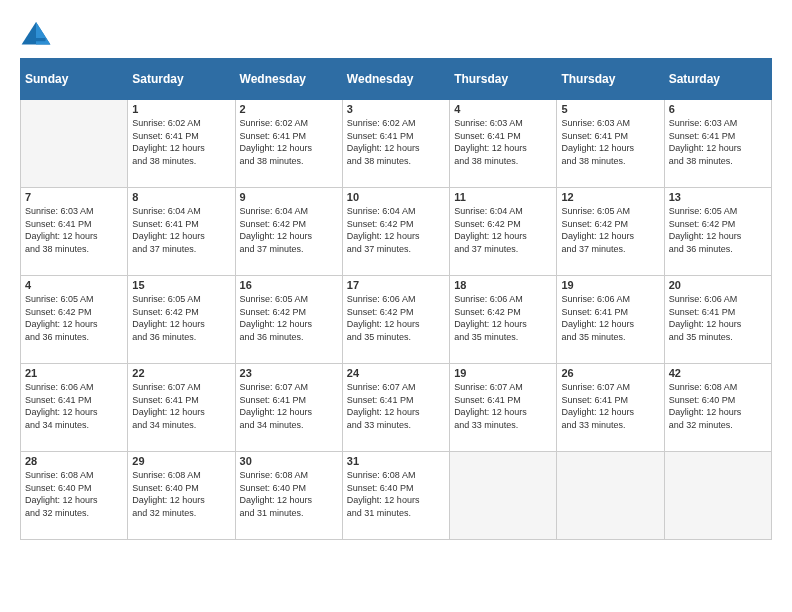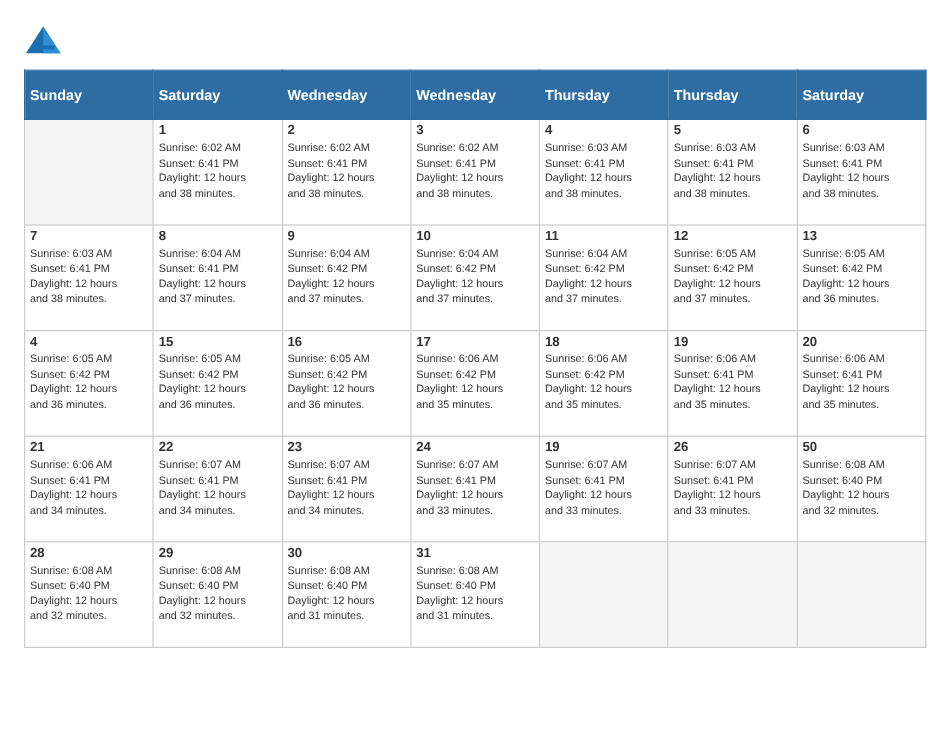--- a/index.html
+++ b/index.html
@@ -310,21 +310,21 @@
 and 33 minutes.</div>
           </td>
           <td>
             <span class="day-num">26</span>
             <div class="day-info" style="white-space: pre-line;">Sunrise: 6:07 AM
 Sunset: 6:41 PM
 Daylight: 12 hours
 and 33 minutes.</div>
           </td>
           <td>
-            <span class="day-num">50</span>
+            <span class="day-num">42</span>
             <div class="day-info" style="white-space: pre-line;">Sunrise: 6:08 AM
 Sunset: 6:40 PM
 Daylight: 12 hours
 and 32 minutes.</div>
           </td>
         </tr>
         <tr>
           <td>
             <span class="day-num">28</span>
             <div class="day-info" style="white-space: pre-line;">Sunrise: 6:08 AM

